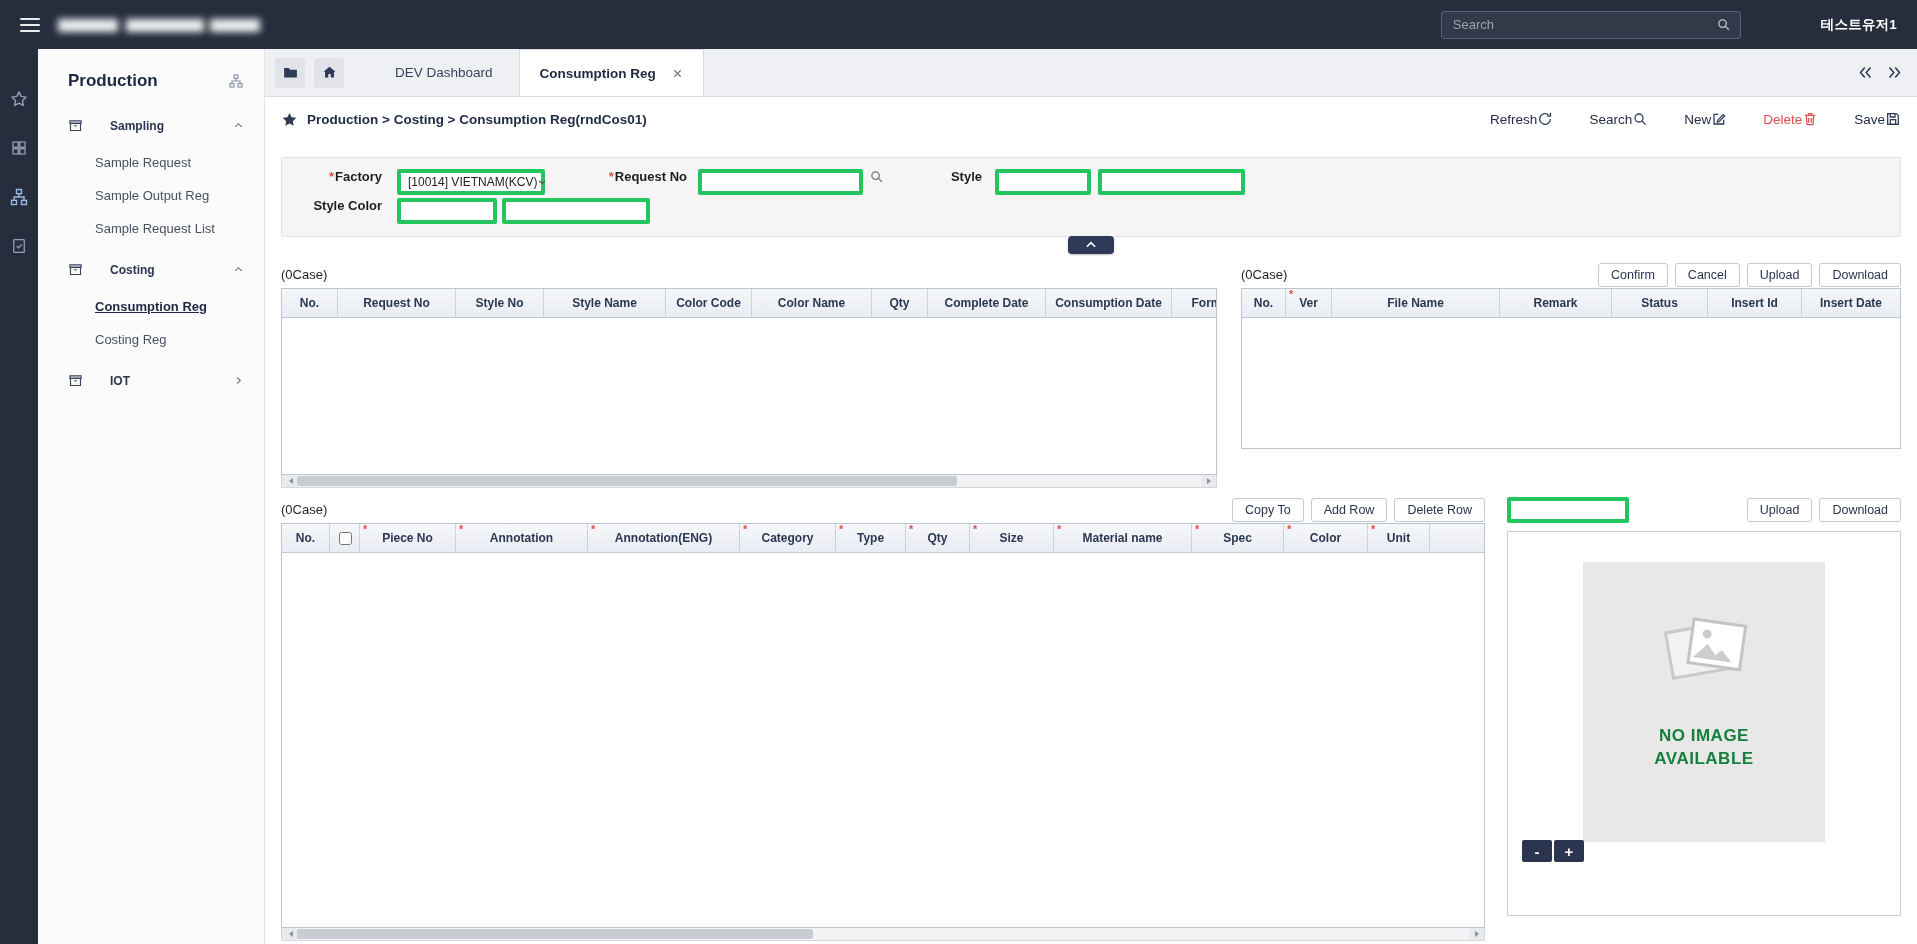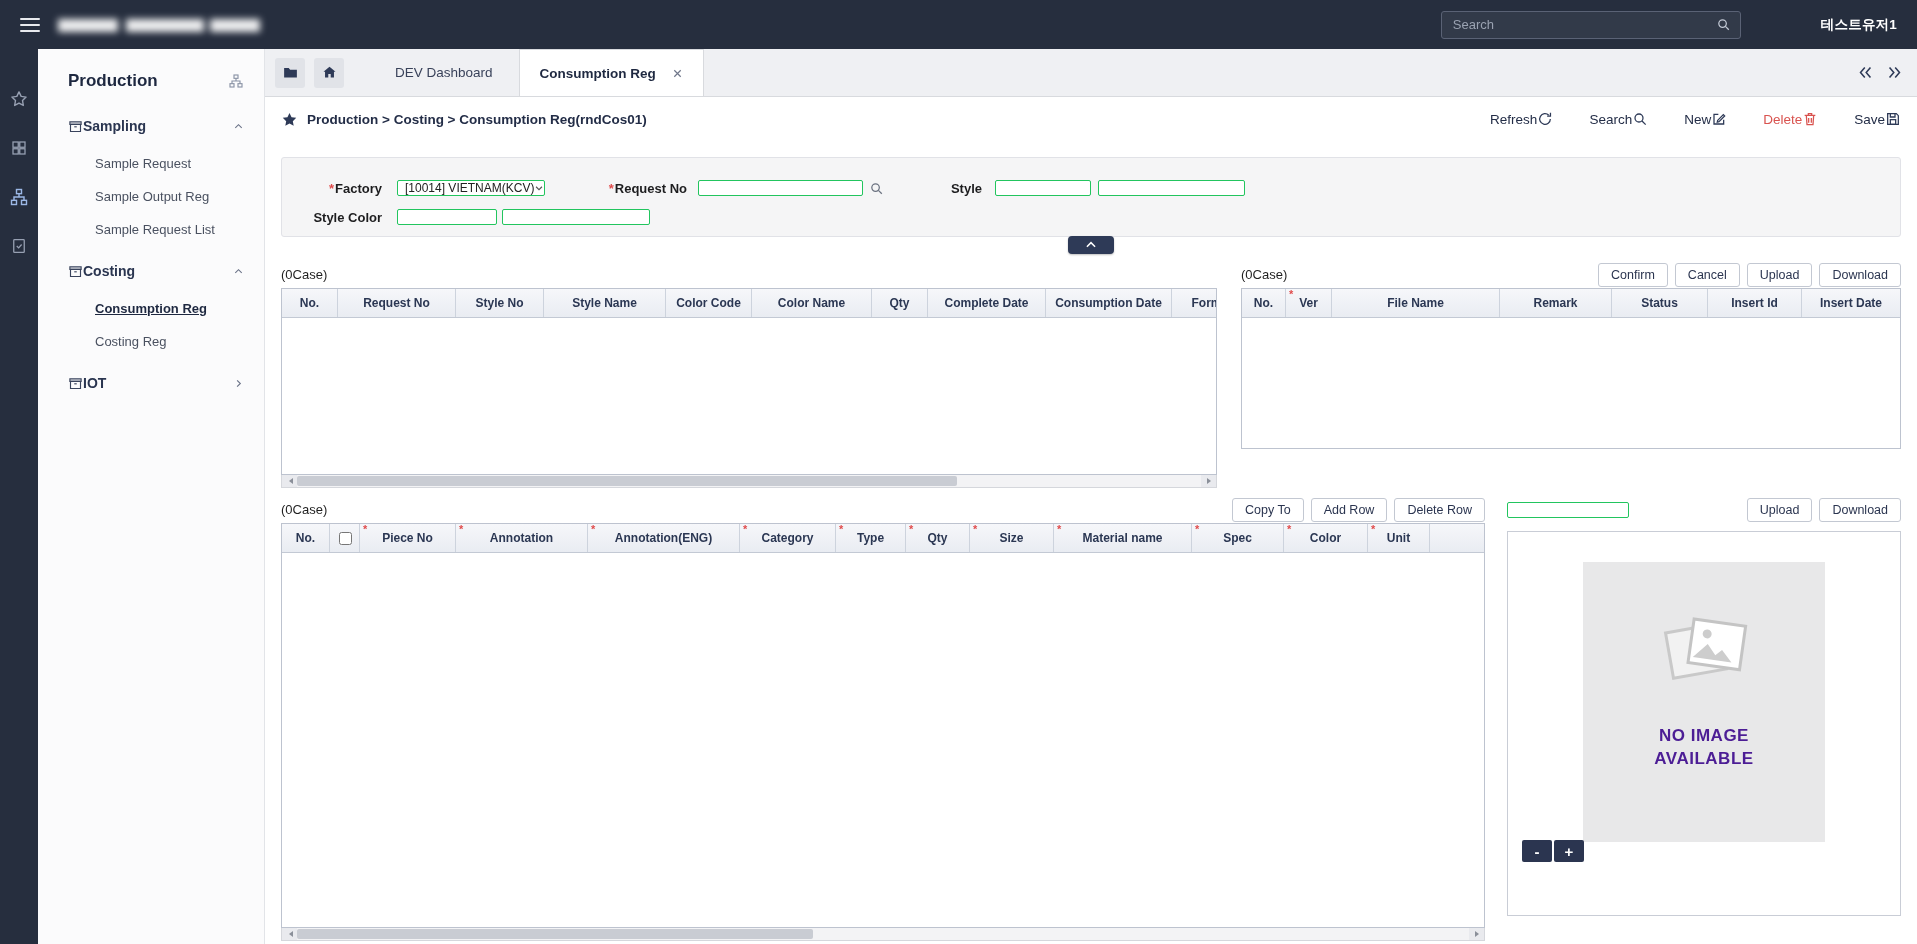--- a/index.html
+++ b/index.html
@@ -32,21 +32,21 @@
   .rail{position:absolute;left:0;top:49px;width:38px;bottom:0;background:#262e3e;
     display:flex;flex-direction:column;align-items:center;padding-top:40px;gap:30px;box-sizing:border-box;}
   .rail .ricon{cursor:pointer;}
 
   
   .sidebar{position:absolute;left:38px;top:49px;width:227px;bottom:0;background:#fbfbfc;
     border-right:1px solid #e2e4e8;box-sizing:border-box;}
   .sb-header{display:flex;align-items:center;justify-content:space-between;padding:22px 20px 16px 30px;}
   .sb-title{font-size:17px;font-weight:bold;color:#1e2840;}
   .sb-section{display:flex;align-items:center;padding:11px 20px 11px 30px;cursor:pointer;}
-  .sb-section .slabel{font-size:14px;font-weight:bold;color:#2a3550;margin-left:0;flex:1;}
+  .sb-section .slabel{font-size:12px;font-weight:bold;color:#2a3550;margin-left:27px;flex:1;}
   .sb-items{padding:2px 0 6px 0;}
   .sb-item{font-size:13px;color:#4a5160;line-height:33px;padding-left:57px;cursor:pointer;}
   .sb-item.active{font-weight:bold;color:#1e2840;text-decoration:underline;}
 
   
   .main{position:absolute;left:265px;top:49px;right:0;bottom:0;background:#fff;display:flex;flex-direction:column;}
 
   .tabbar{height:48px;background:#eff0f3;border-bottom:1px solid #d8dade;display:flex;align-items:center;
     padding:0 14px 0 10px;box-sizing:border-box;flex:none;}
   .iconbtn{width:30px;height:30px;border-radius:3px;background:#e1e3e8;display:flex;align-items:center;
@@ -62,27 +62,27 @@
   .crumbrow{height:44px;display:flex;align-items:center;padding:0 16px;flex:none;}
   .crumb{display:flex;align-items:center;gap:9px;}
   .crumbtext{font-size:13.5px;font-weight:bold;color:#232d47;}
   .tb-actions{margin-left:auto;display:flex;align-items:center;gap:36px;}
   .tb-act{display:flex;align-items:center;gap:0;font-size:13.5px;color:#232d47;cursor:pointer;}
   .tb-act.danger{color:#d9534f;}
 
   
   .filterwrap{margin:16px 16px 0 16px;flex:none;}
   .filterpanel{background:#f5f5f6;border:1px solid #e1e2e7;border-radius:3px;padding:9px 14px;box-sizing:border-box;}
-  .frow{display:flex;align-items:flex-end;height:27px;margin:2px 0;}
+  .frow{display:flex;align-items:flex-start;height:27px;margin:2px 0;}
   .flabel{font-size:13px;font-weight:bold;color:#1d1d1f;text-align:right;}
   .flabel .req{color:#e04b4b;margin-right:1px;}
   .w1{width:86px;margin-right:15px;}
   .w2{width:106px;margin-right:11px;}
   .w3{width:54px;margin-right:13px;}
-  .fld{height:16px;background:#fff;border:1px solid #22c55e;border-radius:2px;box-sizing:border-box;}
+  .fld{height:26px;background:#fff;border:4px solid #22c55e;border-radius:2px;box-sizing:border-box;}
   input.fld{padding:0 6px;font-size:12.5px;outline:none;}
   .select{display:flex;align-items:center;justify-content:space-between;padding:0 7px;cursor:pointer;}
   .select .selval{font-size:12px;color:#222;white-space:nowrap;}
   .magbtn{margin-left:6px;cursor:pointer;display:inline-flex;}
 
   .collapse-row{display:flex;justify-content:center;height:19px;margin-top:-1px;flex:none;}
   .collapsebtn{width:46px;height:18px;background:#2e3a57;border-radius:4px;display:flex;align-items:center;
     justify-content:center;cursor:pointer;box-shadow:0 1px 2px rgba(0,0,0,.25);}
 
   
@@ -115,21 +115,21 @@
   .sb-track{flex:1;position:relative;}
   .sb-thumb{position:absolute;top:1px;bottom:1px;left:0;background:#c9ccd3;border-radius:2px;cursor:grab;}
 
   
   .imgheadrow{height:27px;display:flex;align-items:center;}
   .imgheadrow .fname{width:122px;margin-right:auto;}
   .imgpanel{margin-top:8px;border:1px solid #c9cdd6;height:385px;position:relative;background:#fff;box-sizing:border-box;}
   .noimg{position:absolute;left:50%;transform:translateX(-50%);top:30px;width:242px;height:280px;background:#e8e8e9;
     display:flex;flex-direction:column;align-items:center;}
   .noimg .picwrap{margin-top:48px;}
-  .noimgtext{margin-top:26px;width:160px;text-align:center;font-size:17px;font-weight:bold;color:#4c1d95;
+  .noimgtext{margin-top:26px;width:160px;text-align:center;font-size:17px;font-weight:bold;color:#15803d;
     letter-spacing:.5px;line-height:23px;}
   .zoomctrls{position:absolute;left:14px;top:308px;display:flex;gap:2px;}
   .zbtn{width:30px;height:22px;background:#2b3550;color:#fff;font-weight:bold;font-size:15px;display:flex;
     align-items:center;justify-content:center;border-radius:2px;cursor:pointer;user-select:none;}
 </style>
 </head>
 <body>
 
 <div class="topbar">
   <div class="hamburger">

